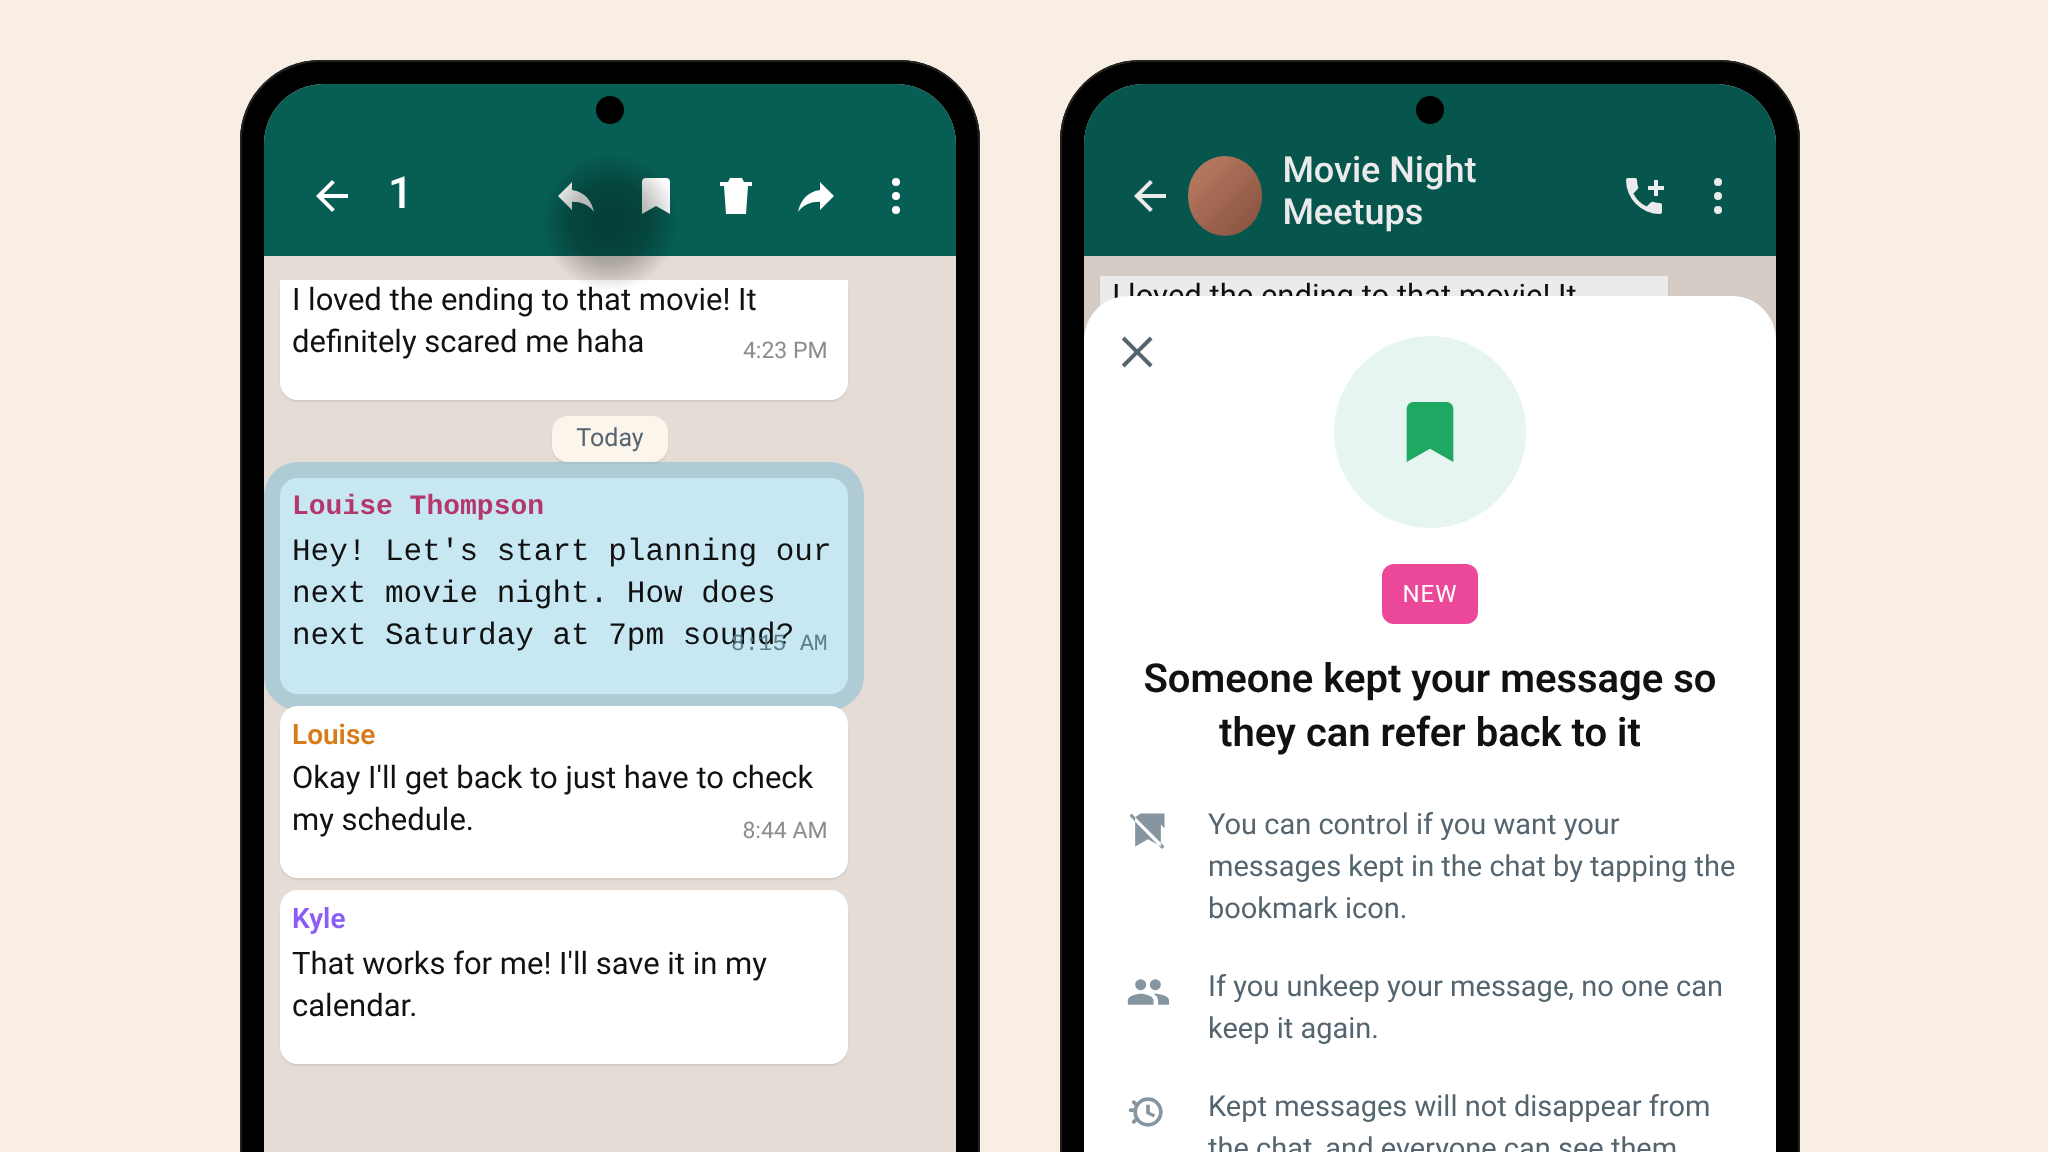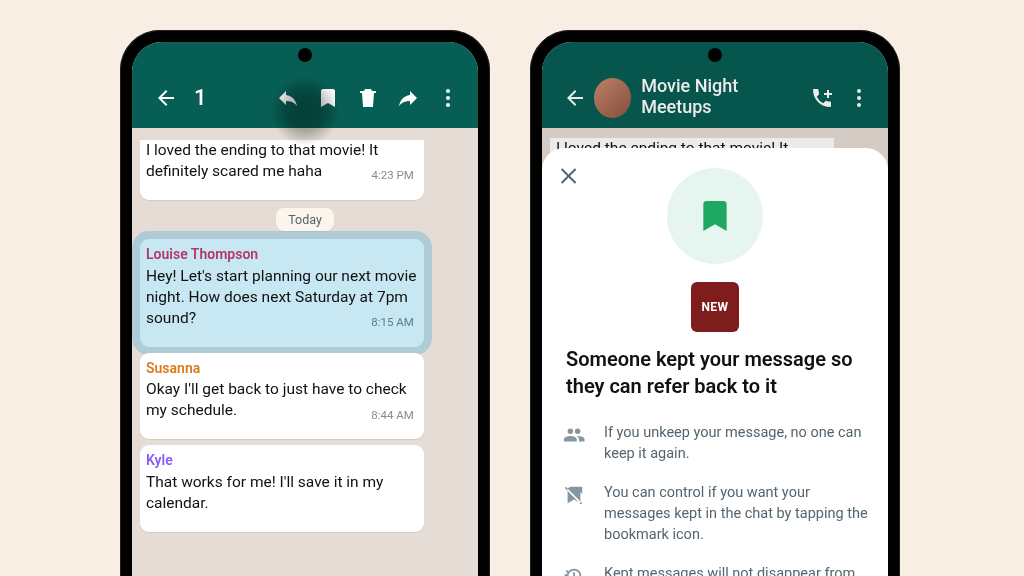--- a/index.html
+++ b/index.html
@@ -129,20 +129,21 @@
     font-size: 14px;
     font-weight: 600;
     margin-bottom: 2px;
   }
   .bubble .sender.c1 { color:#b4366a; }
   .bubble .sender.c2 { color:#d87b1a; }
   .bubble .sender.c3 { color:#8b5cf6; }
   .bubble.selected {
     background:#c7e8f3;
     box-shadow: 0 0 0 8px rgba(106,181,214,0.45);
+    font-family: Liberation Mono, monospace;
   }
   .bubble.selected .time { color:#5a7d8a; }
   .date-chip {
     align-self: center;
     margin: 8px auto;
     display: table;
     background:#fcf5eb;
     color:#54656f;
     font-size: 12.5px;
     padding: 4px 12px;
@@ -176,34 +177,34 @@
   .big-bookmark-wrap {
     width: 96px; height: 96px;
     border-radius: 50%;
     background: #e6f5f0;
     display:flex; align-items:center; justify-content:center;
     margin-top: 6px;
   }
   .big-bookmark-wrap svg { width:40px; height:40px; fill:#1fa861; }
   .new-badge {
     margin-top: 18px;
-    background:#7f1d1d;
+    background:#ec4899;
     color:#fff;
     font-size: 12px;
-    font-weight: 700;
-    padding: 18px 10px;
+    font-weight: 400;
+    padding: 8px 10px;
     border-radius: 6px;
     letter-spacing: 0.5px;
   }
   .sheet h2 {
     margin-top: 14px;
     font-size: 20px;
     font-weight: 600;
     color:#111;
-    text-align:left;
+    text-align:center;
     padding: 0 6px;
     line-height:1.35;
   }
   .sheet ul {
     list-style:none;
     margin-top: 22px;
     width:100%;
   }
   .sheet li {
     display:flex;
@@ -277,21 +278,21 @@
 
       <div class="date-chip">Today</div>
 
       <div class="bubble selected">
         <div class="sender c1">Louise Thompson</div>
         <span>Hey! Let's start planning our next movie night. How does next Saturday at 7pm sound?</span>
         <span class="time">8:15 AM</span>
       </div>
 
       <div class="bubble">
-        <div class="sender c2">Susanna</div>
+        <div class="sender c2">Louise</div>
         <span>Okay I'll get back to just have to check my schedule.</span>
         <span class="time">8:44 AM</span>
       </div>
 
       <div class="bubble">
         <div class="sender c3">Kyle</div>
         <span>That works for me! I'll save it in my calendar.</span>
         
       </div>
     </div>
@@ -342,39 +343,39 @@
           </svg>
       </div>
       <div class="big-bookmark-wrap">
         <svg viewBox="0 0 24 24">
             <path d="M17 3H7a2 2 0 0 0-2 2v16l7-4 7 4V5a2 2 0 0 0-2-2z"></path>
           </svg>
       </div>
       <div class="new-badge">NEW</div>
       <h2>Someone kept your message so they can refer back to it</h2>
       <ul>
+        <li>
+          <span class="li-icon">
+            <svg viewBox="0 0 24 24">
+                <path d="M5 5v16l7-4 7 4V9l2 2V3H8zm-2-2l18 18-1.4 1.4L2 4.4z"></path>
+              </svg>
+          </span>
+          <span>You can control if you want your messages kept in the chat by tapping the bookmark icon.</span>
+        </li>
         <li>
           <span class="li-icon">
             <svg viewBox="0 0 24 24">
                 <path d="M16 11a3 3 0 1 0-3-3 3 3 0 0 0 3 3zm-8 0a3 3 0 1 0-3-3 3 3 0 0 0 3 3zm0 2c-2.3 0-7 1.2-7 3.5V19h14v-2.5C15 14.2 10.3 13 8 13zm8 0c-.3 0-.6 0-.9.1a4.9 4.9 0 0 1 2.4 3.4V19h6v-2.5c0-2.3-4.7-3.5-7.5-3.5z"></path>
               </svg>
           </span>
           <span>If you unkeep your message, no one can keep it again.</span>
         </li>
         <li>
           <span class="li-icon">
             <svg viewBox="0 0 24 24">
-                <path d="M5 5v16l7-4 7 4V9l2 2V3H8zm-2-2l18 18-1.4 1.4L2 4.4z"></path>
-              </svg>
-          </span>
-          <span>You can control if you want your messages kept in the chat by tapping the bookmark icon.</span>
-        </li>
-        <li>
-          <span class="li-icon">
-            <svg viewBox="0 0 24 24">
                 <path d="M12 4a8 8 0 1 0 8 8 8 8 0 0 0-8-8zm0 14a6 6 0 1 1 6-6 6 6 0 0 1-6 6zm1-10h-2v5l4 2 .9-1.6L13 12z"></path>
                 <path d="M4.2 6.6l1.4 1.4M2.5 11H4.5M4.2 17.4l1.4-1.4" stroke="#8696a0" stroke-width="2" fill="none" stroke-linecap="round"></path>
               </svg>
           </span>
           <span>Kept messages will not disappear from the chat, and everyone can see them.</span>
         </li>
       </ul>
     </div>
   </div>
 </div>

